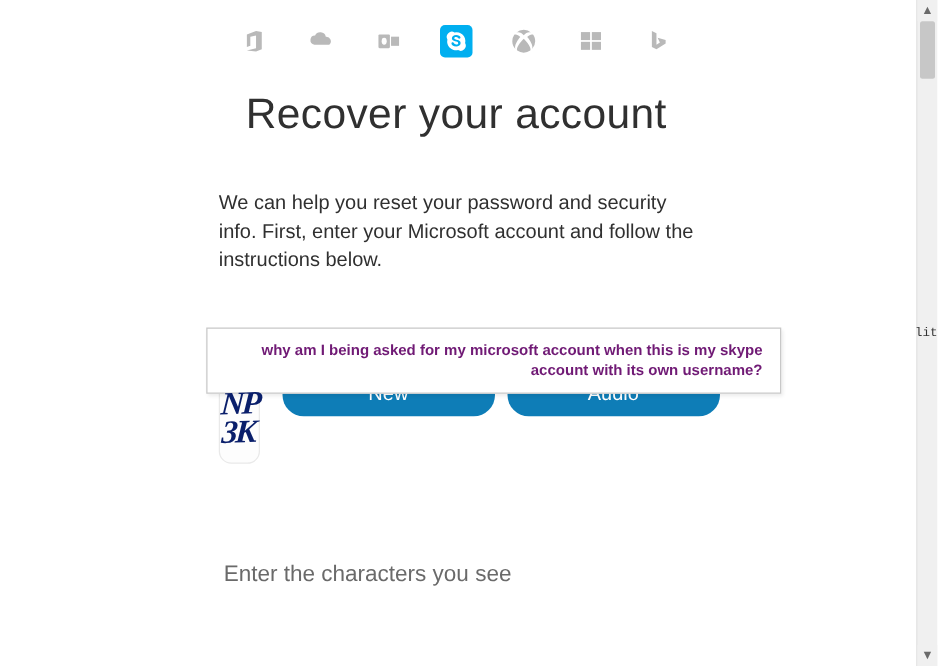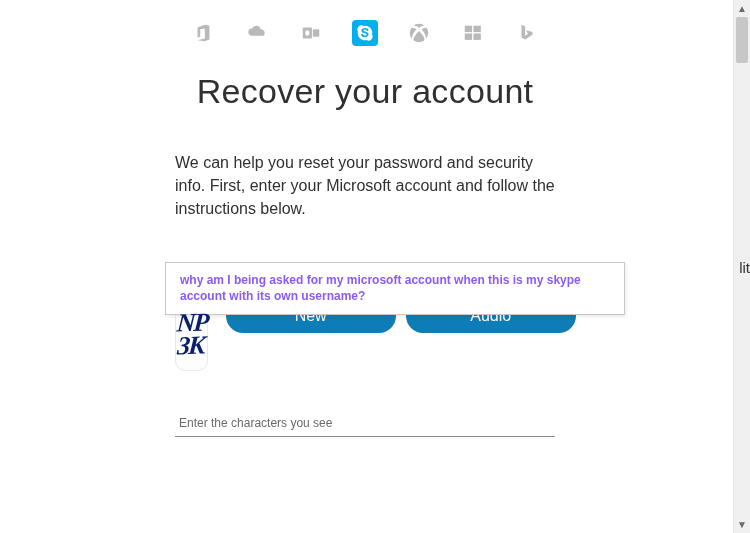--- a/index.html
+++ b/index.html
@@ -64,23 +64,23 @@
     .annotation {
       position: absolute;
       left: -10px;
       right: -70px;
       top: 190px;
       background: #fff;
       border: 1px solid #c8c8c8;
       font-family: Verdana, Geneva, sans-serif;
       font-weight: 700;
       font-size: 12px;
-      color: #8b5cf6;
+      color: #701a75;
       padding: 10px 14px;
-      text-align: left;
+      text-align: right;
       line-height: 1.3;
       box-shadow: 1px 2px 3px rgba(0,0,0,0.08);
     }
     .captcha-row {
       display: flex;
       gap: 18px;
       margin-top: 78px;
       align-items: flex-start;
     }
     .captcha-box {
@@ -120,24 +120,24 @@
       height: 34px;
       font-size: 16px;
       cursor: pointer;
       width: 170px;
     }
     .pill-btn { background: #0e7db7; }
     .char-input {
       width: 100%;
       border: none;
       border-bottom: 1px solid #8a8a8a;
-      font-size: 12px;
+      font-size: 18px;
       padding: 8px 4px 6px 4px;
       color: #5a5a5a;
-      margin-top: 37px;
+      margin-top: 70px;
       outline: none;
       background: transparent;
     }
     .char-input::placeholder { color: #6a6a6a; }
     
     .scrollbar {
       position: absolute;
       top: 0; right: 0; bottom: 0;
       width: 17px;
       background: #f0f0f0;
@@ -156,23 +156,24 @@
       top: 17px;
       height: 46px;
       background: #c7c7c7;
       border-radius: 2px;
     }
     .scrollbar .arrow.down { position: absolute; bottom: 0; left: 0; right: 0; }
     .edge-label {
       position: absolute;
       right: 0px;
       top: 50%;
-      font-size: 15px;
+      font-size: 10px;
       color: #333;
       transform: translateY(-50%);
+      font-family: Liberation Mono, monospace;
     }
   </style>
 </head>
 <body>
 
 <div class="page">
   <div class="icon-row">
 
     <div class="brand-icon">
       <svg viewBox="0 0 24 24" fill="currentColor">

